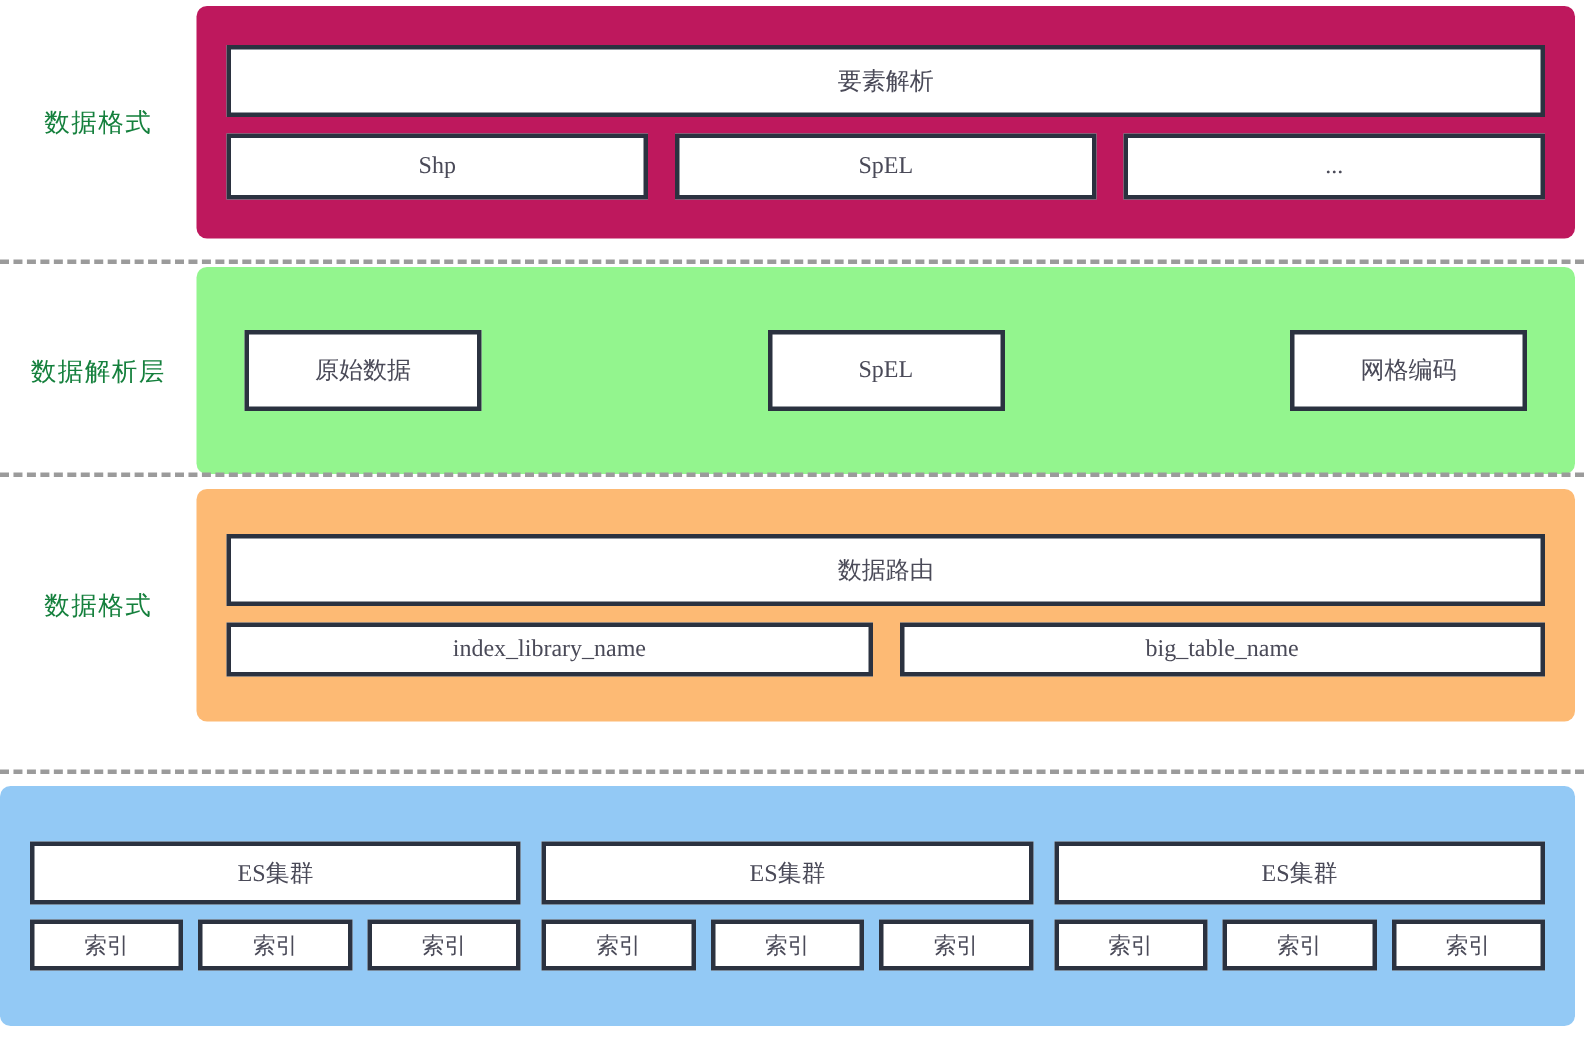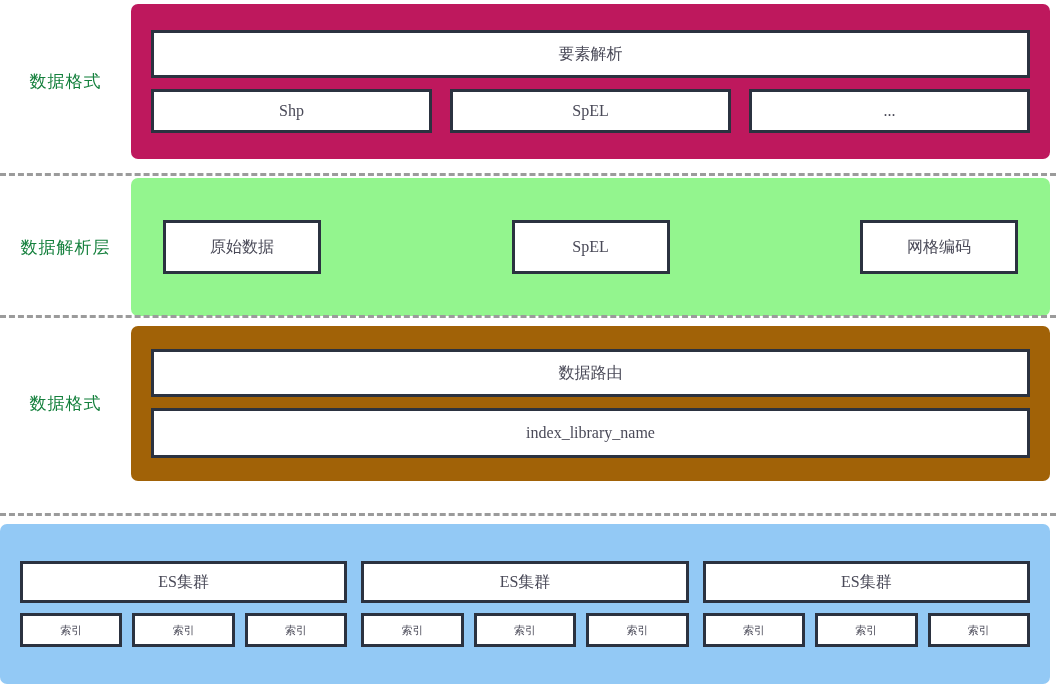--- a/index.html
+++ b/index.html
@@ -65,21 +65,21 @@
     padding: 12px 20px;
     display: flex;
     flex-direction: column;
     justify-content: center;
     gap: 11px;
     height: 100%;
   }
 
   .band.band-format { background: #be185d; font-family: Liberation Serif, serif; }
   .band.band-parse  { background: #93f58e; }
-  .band.band-agg    { background: #a16207; }
+  .band.band-agg    { background: #fdba74; }
   .band.band-store  { background: #93c9f5; }
 
   
   .box {
     background: #ffffff;
     border: 3px solid #2b3240;
     box-sizing: border-box;
     display: flex;
     align-items: center;
     justify-content: center;
@@ -94,28 +94,28 @@
   
   .row.formats { gap: 18px; border-radius: 17px; }
   .row.formats .box { flex: 1 1 0; height: 44px; }
 
   
   .row.parsers { justify-content: space-between; padding: 0 12px; box-sizing: border-box; }
   .row.parsers .box { width: 158px; height: 54px; }
 
   
   .row.agg { gap: 18px; }
-  .row.agg .box { flex: 1 1 0; height: 50px; }
+  .row.agg .box { flex: 1 1 0; height: 36px; }
 
   
   .row.clusters { gap: 14px; }
   .cluster { flex: 1 1 0; display: flex; flex-direction: column; gap: 10px; }
   .cluster .box.cluster-title { width: 100%; height: 42px; }
   .cluster .indices { display: flex; gap: 10px; width: 100%; }
-  .cluster .indices .box { flex: 1 1 0; height: 34px; font-size: 11px; }
+  .cluster .indices .box { flex: 1 1 0; height: 34px; font-size: 15px; }
 </style>
 </head>
 <body>
 
 <div id="diagram">
 
   <div class="layer l1">
     <div class="layer-label">数据格式</div>
     <div class="band band-format">
       <div class="box wide">要素解析</div>
@@ -141,20 +141,21 @@
   </div>
 
   <div class="divider d2"></div>
 
   <div class="layer l3">
     <div class="layer-label">数据格式</div>
     <div class="band band-agg">
       <div class="box wide">数据路由</div>
       <div class="row agg">
         <div class="box">index_library_name</div>
+        <div class="box">big_table_name</div>
       </div>
     </div>
   </div>
 
   <div class="divider d3"></div>
 
   <div class="layer l4">
     <div class="band band-store">
       <div class="row clusters">
 

